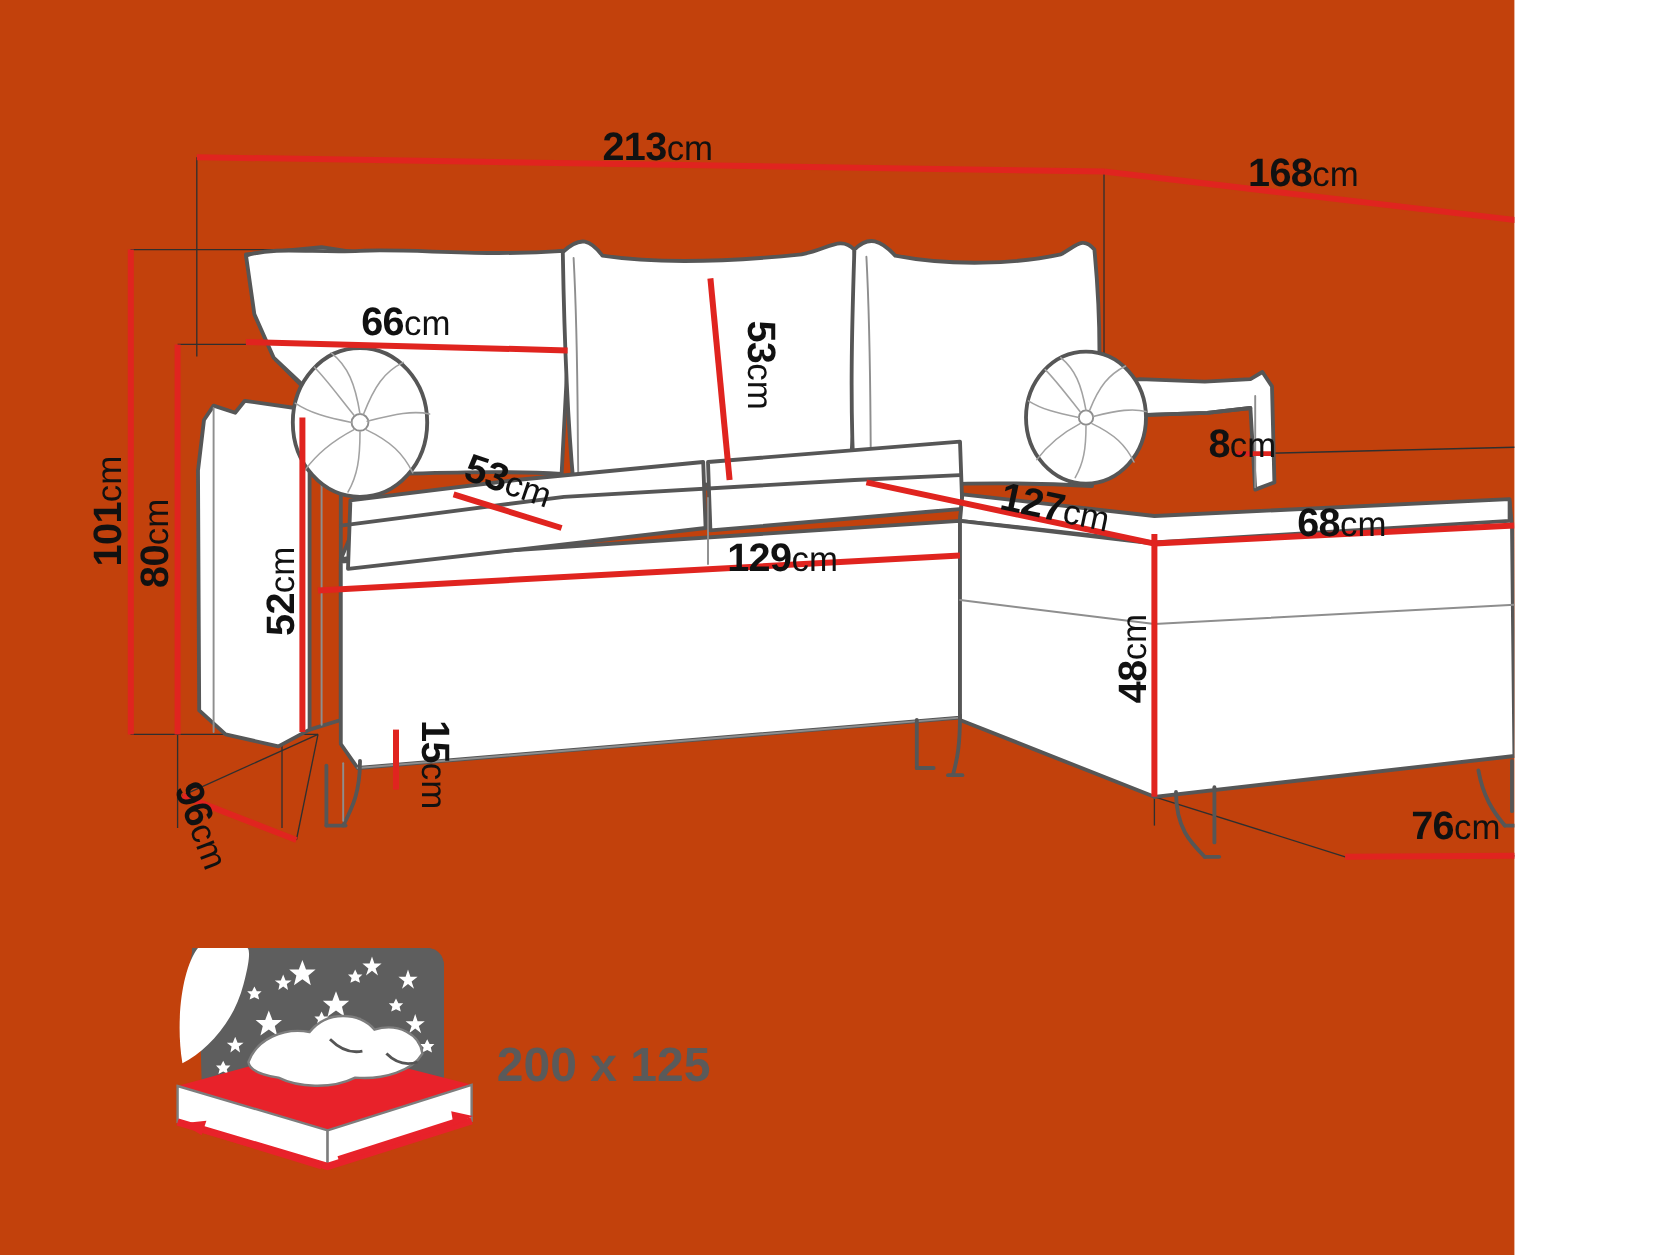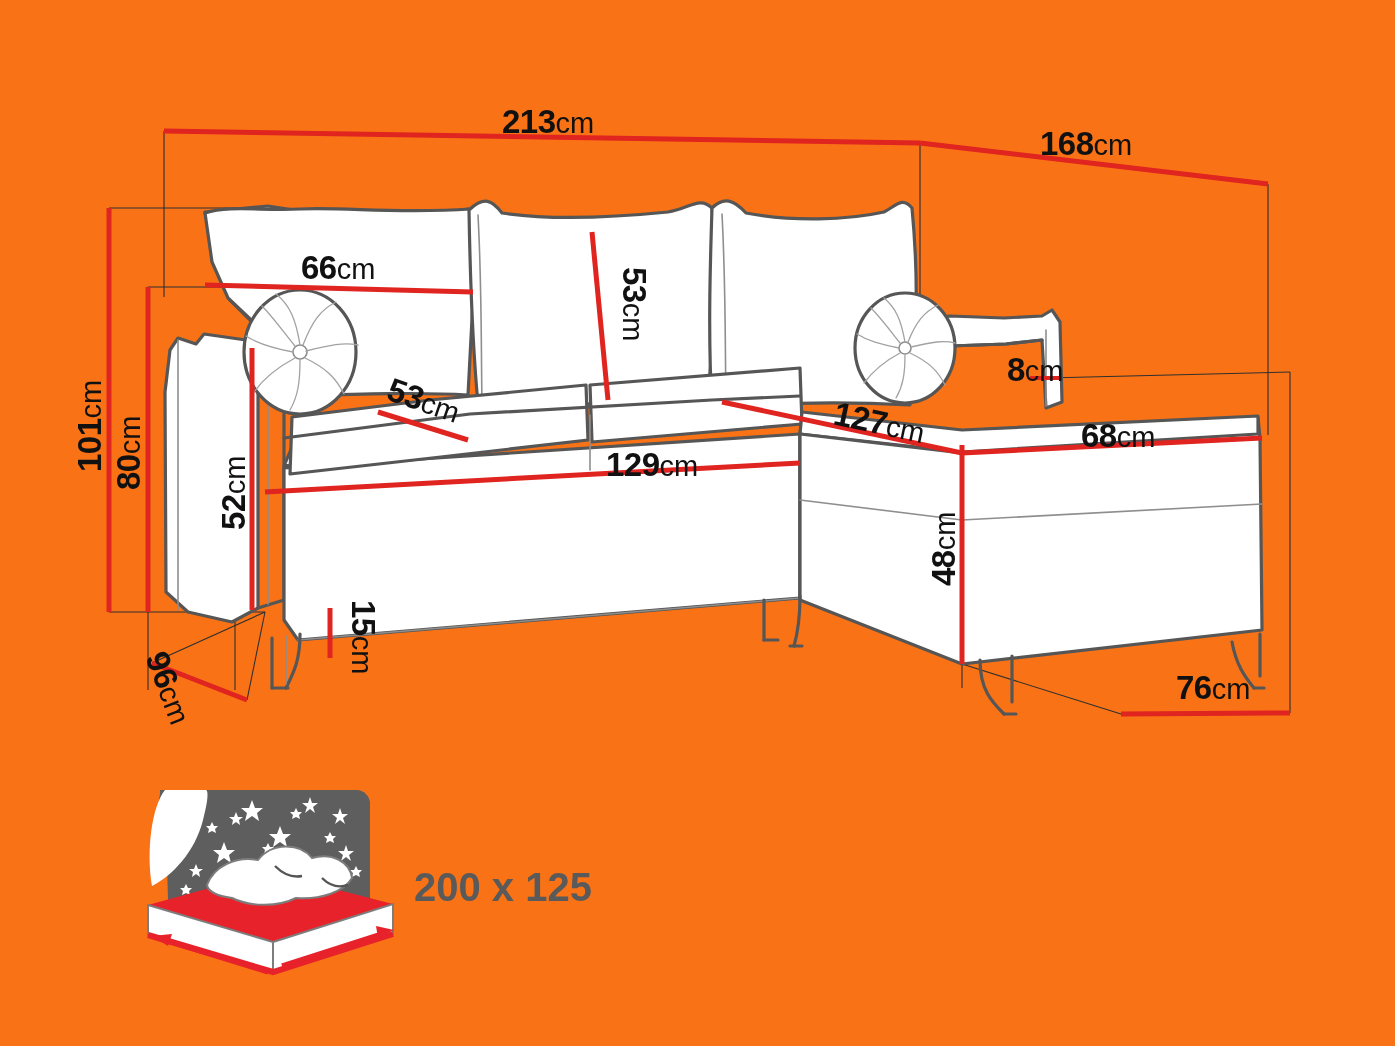--- a/index.html
+++ b/index.html
@@ -5,23 +5,23 @@
   html, body {
     margin: 0;
     padding: 0;
     background: #ffffff;
   }
   body {
     font-family: "Liberation Sans", sans-serif;
   }
   #stage {
     position: relative;
-    width: 1395px;
+    width: 1262px;
     height: 1046px;
-    background: #f97316;
+    background: #c2410c;
     overflow: hidden;
   }
   #stage svg {
     position: absolute;
     left: 0;
     top: 0;
   }
 </style>
 </head>
 <body>

